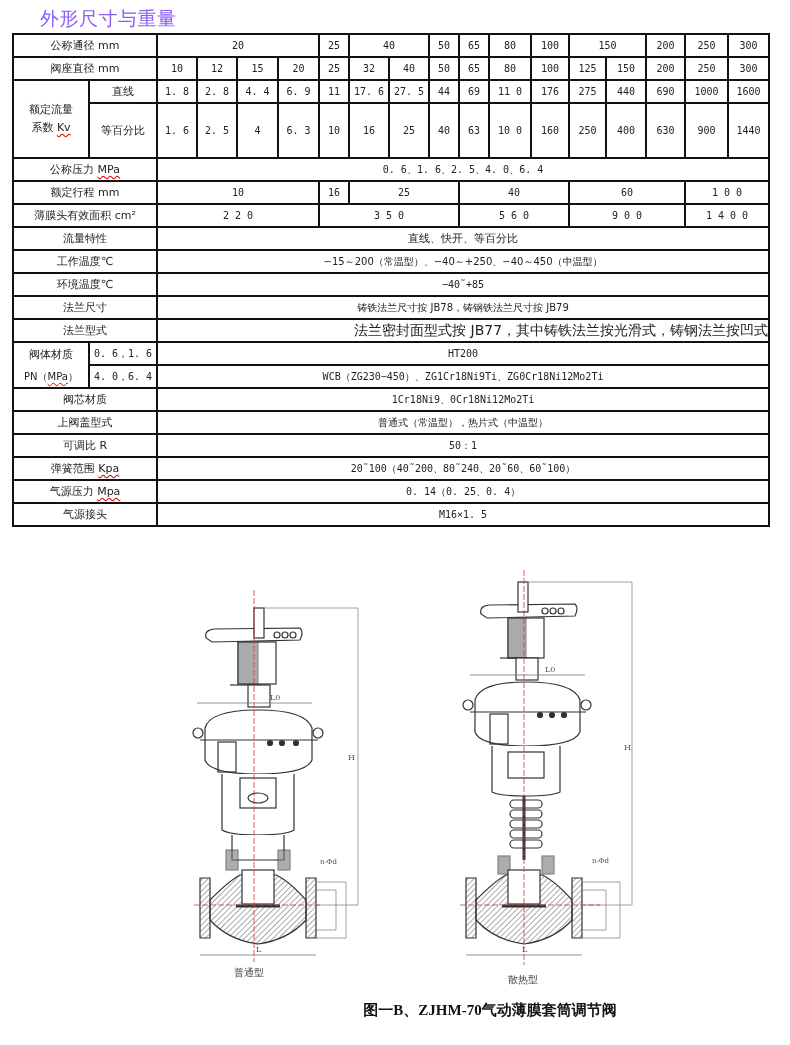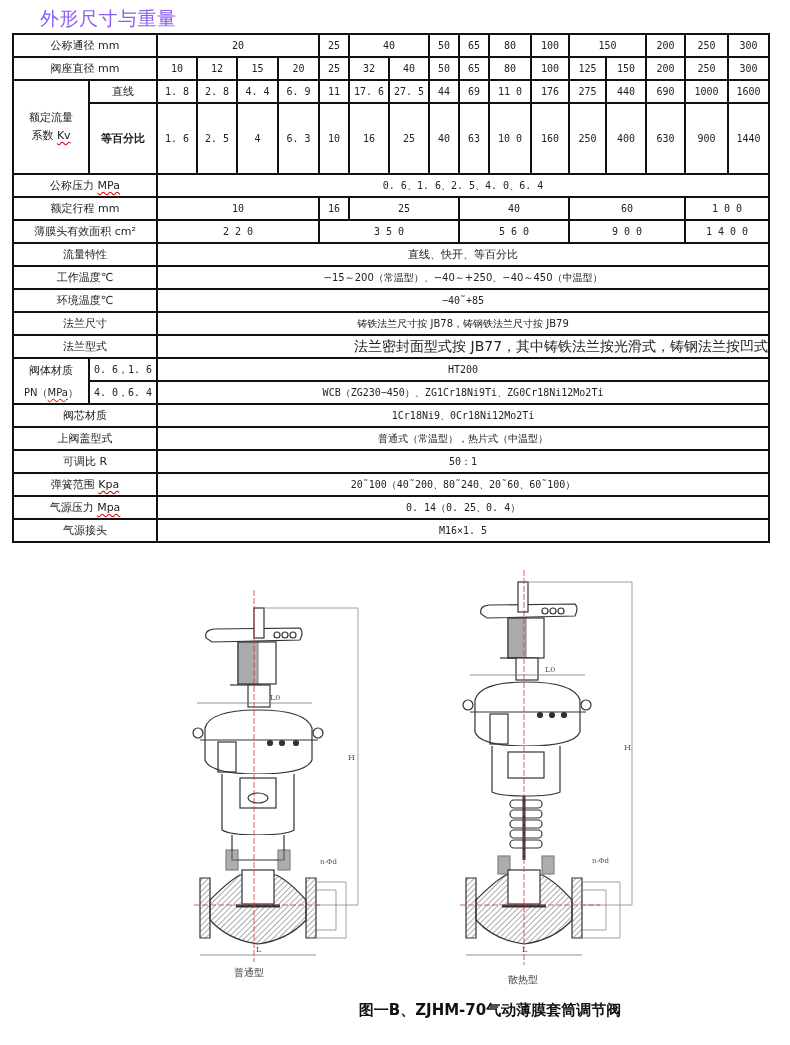--- a/index.html
+++ b/index.html
@@ -12,21 +12,21 @@
   table.spec td { border:2px solid #111; text-align:center; vertical-align:middle;
                   font-family:"DejaVu Sans Mono", monospace; font-size:10px; padding:0;
                   height:21px; line-height:11px; color:#222; overflow:hidden; white-space:nowrap; }
   table.spec td.lbl { font-family:"DejaVu Sans", sans-serif; font-size:11px; }
   table.spec td.tall { height:45px; }
   table.spec td.wrap { white-space:normal; line-height:18px; }
   .wavy { text-decoration: underline wavy #d00; text-underline-offset:2px; }
   .drawings { position:absolute; left:0; top:560px; width:790px; height:440px; }
   .caption { position:absolute; left:0; width:790px; top:1001px; text-align:center;
              font-family:"DejaVu Sans", sans-serif; font-weight:bold; font-size:15px; color:#111; }
-  .caption span { position:relative; left:95px; }
+  .caption span { position:relative; left:95px;font-family:Liberation Serif, serif; }
   .draw-label { position:absolute; font-family:"DejaVu Serif", serif; font-size:10px; color:#444; }
 </style>
 </head>
 <body>
 
 <div class="title">外形尺寸与重量</div>
 
 <table class="spec">
   <colgroup>
     <col style="width:76px">
@@ -103,21 +103,21 @@
     <td>11 0</td>
     <td>176</td>
     <td>275</td>
     <td>440</td>
     <td>690</td>
     <td>1000</td>
     <td>1600</td>
   </tr>
 
   <tr>
-    <td class="lbl tall wrap" style="padding:12px 8px;font-weight:bold;">等百分比</td>
+    <td class="lbl tall wrap" style="padding:4px 8px;">等百分比</td>
     <td>1. 6</td>
     <td>2. 5</td>
     <td>4</td>
     <td>6. 3</td>
     <td>10</td>
     <td>16</td>
     <td>25</td>
     <td>40</td>
     <td>63</td>
     <td>10 0</td>

